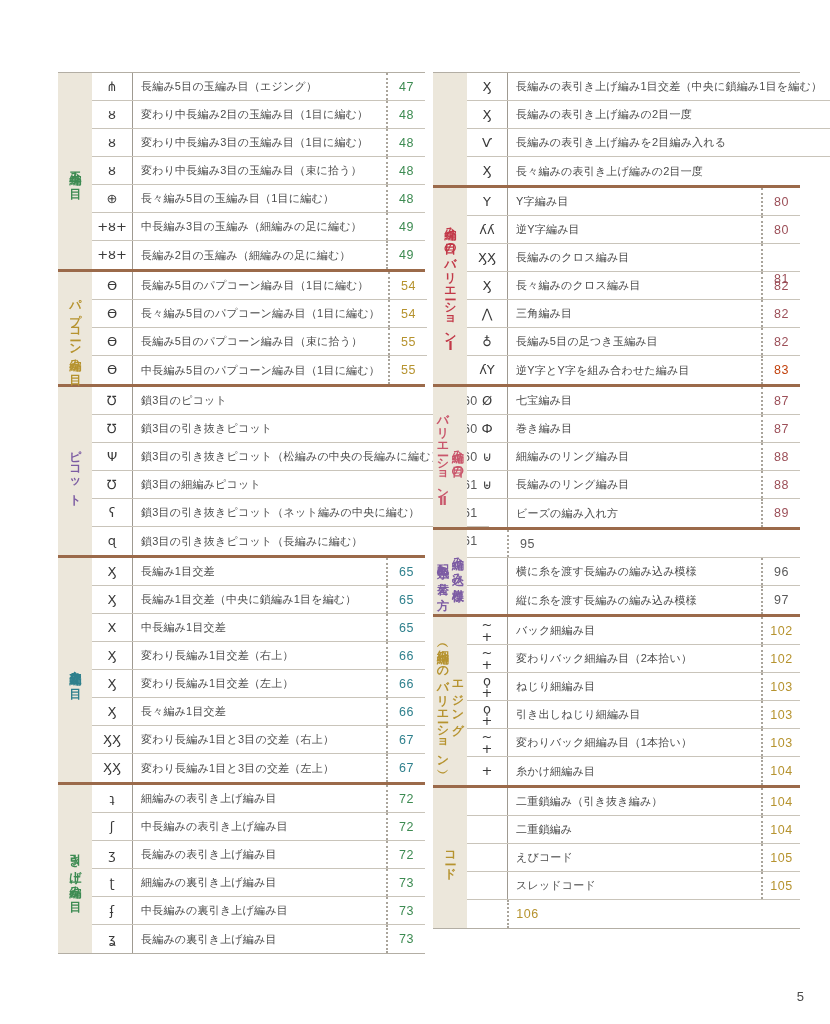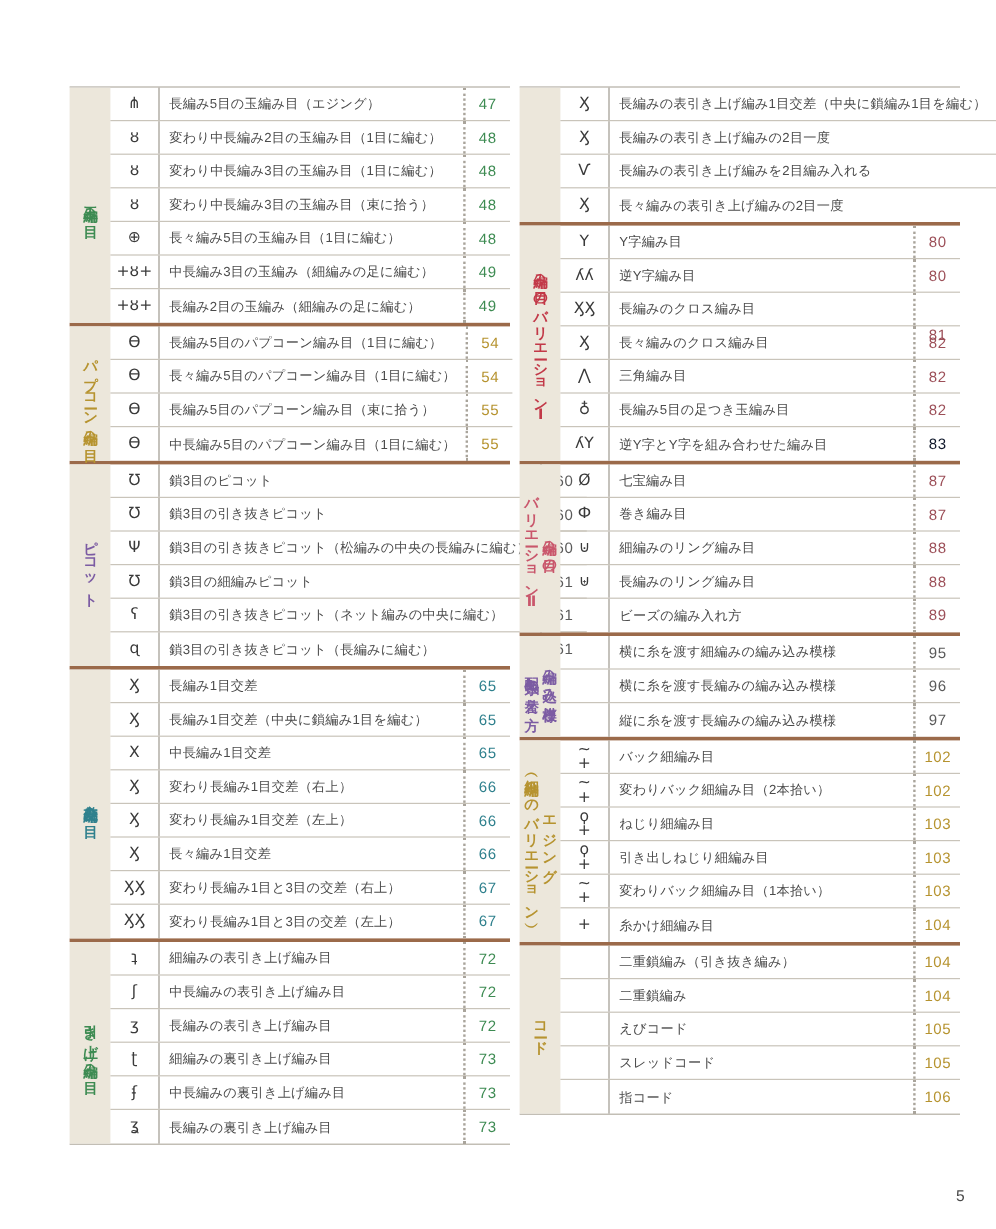--- a/index.html
+++ b/index.html
@@ -340,21 +340,21 @@
         <div class="row">
           <div class="sym">♁</div>
           <div class="desc">長編み5目の足つき玉編み目</div>
           <div class="dots"></div>
           <div class="pg" style="color: rgb(156, 79, 88);">82</div>
         </div>
         <div class="row">
           <div class="sym">ʎY</div>
           <div class="desc">逆Y字とY字を組み合わせた編み目</div>
           <div class="dots"></div>
-          <div class="pg" style="color: #0f172a;">83</div>
+          <div class="pg" style="color: #c2410c;">83</div>
         </div>
       </div>
     </div>
     <div class="section">
       <div class="cat">
         <span class="cat-text" style="color: rgb(201, 86, 107);">編み目の
 バリエーションⅡ</span>
       </div>
       <div class="rows">
         <div class="row">
@@ -390,21 +390,20 @@
       </div>
     </div>
     <div class="section">
       <div class="cat">
         <span class="cat-text" style="color: rgb(124, 92, 163);">編み込み模様と
 配色糸の替え方</span>
       </div>
       <div class="rows">
         <div class="row">
           <div class="sym"></div>
-          <div class="desc">横に糸を渡す細編みの編み込み模様</div>
           <div class="dots"></div>
           <div class="pg" style="color: rgb(90, 90, 90);">95</div>
         </div>
         <div class="row">
           <div class="sym"></div>
           <div class="desc">横に糸を渡す長編みの編み込み模様</div>
           <div class="dots"></div>
           <div class="pg" style="color: rgb(90, 90, 90);">96</div>
         </div>
         <div class="row">
@@ -488,21 +487,20 @@
           <div class="pg" style="color: rgb(182, 147, 47);">105</div>
         </div>
         <div class="row">
           <div class="sym"></div>
           <div class="desc">スレッドコード</div>
           <div class="dots"></div>
           <div class="pg" style="color: rgb(182, 147, 47);">105</div>
         </div>
         <div class="row">
           <div class="sym"></div>
-          <div class="desc">指コード</div>
           <div class="dots"></div>
           <div class="pg" style="color: rgb(182, 147, 47);">106</div>
         </div>
       </div>
     </div>
   </div>
 
 <div class="page-footer">5</div>
 
 </body></html>

